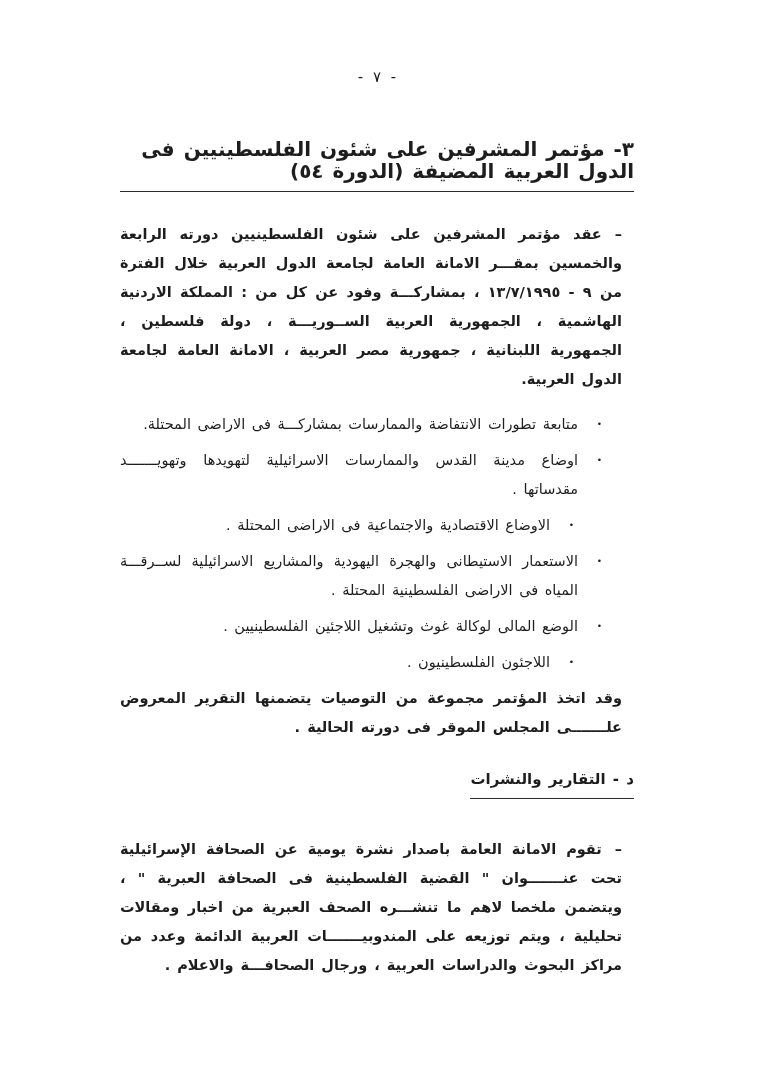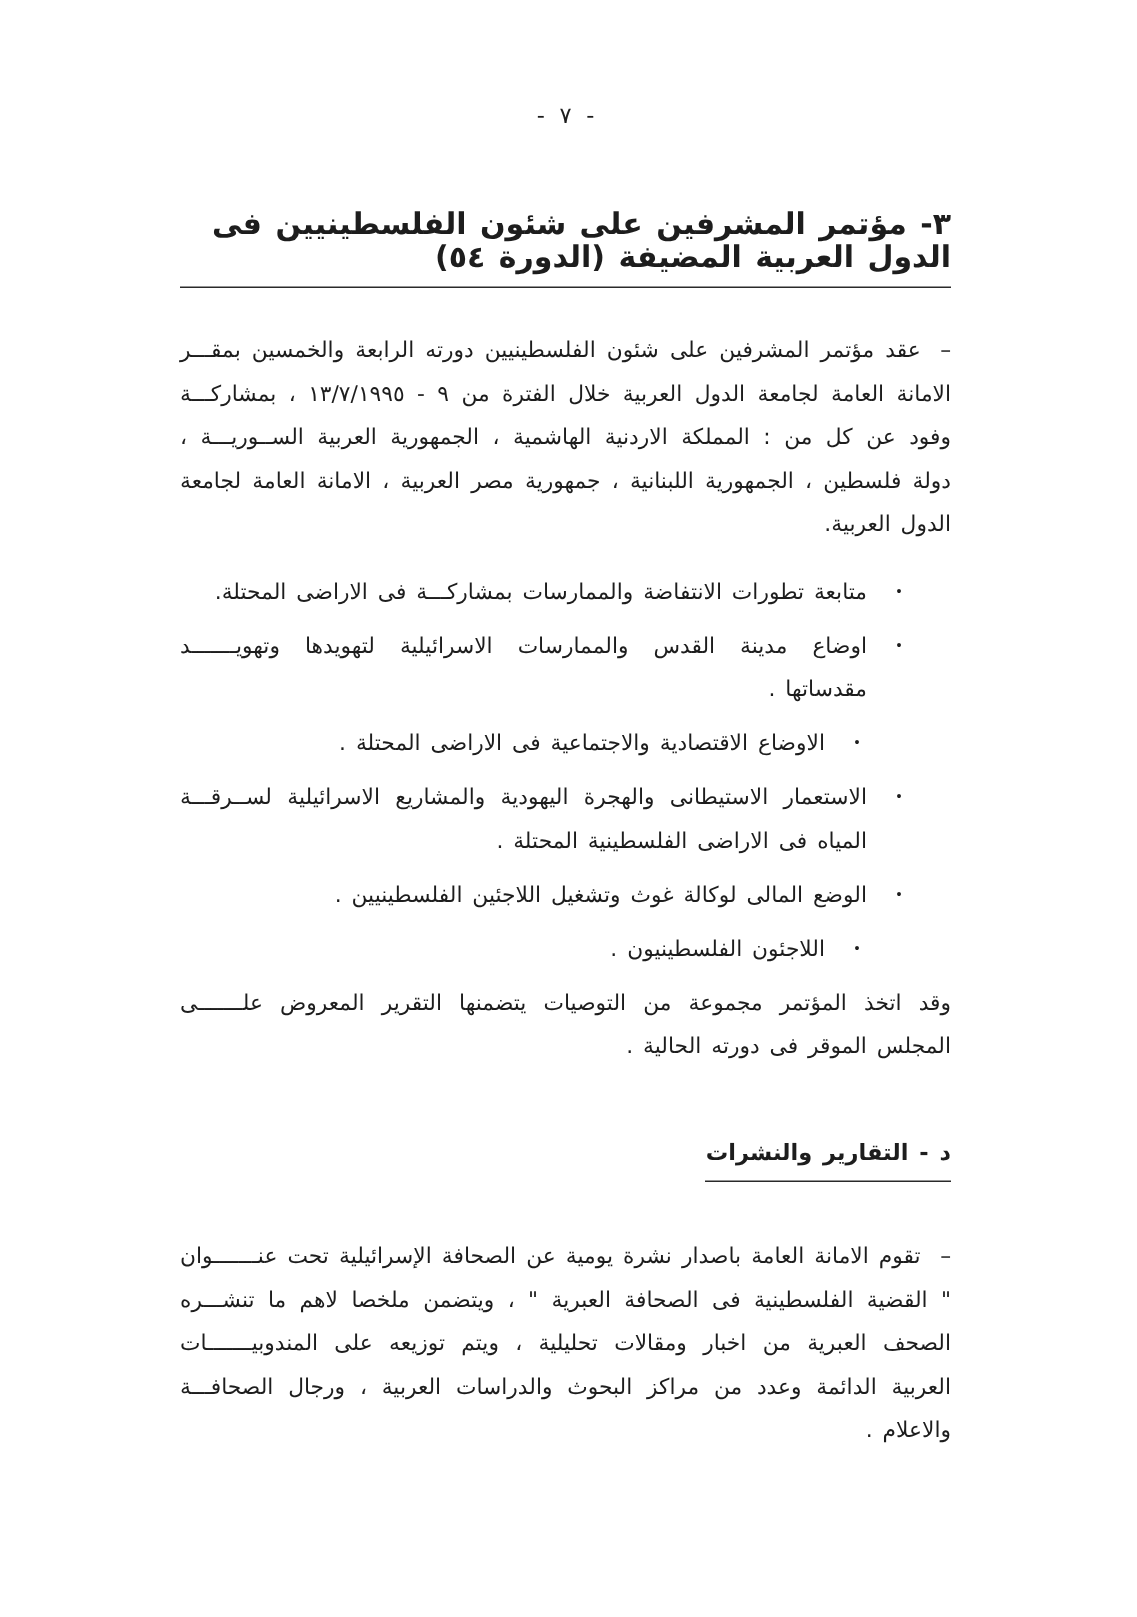--- a/index.html
+++ b/index.html
@@ -33,21 +33,22 @@
     word-spacing: 2px;
     border-bottom: 1.5px solid #2a2a2a;
     padding-bottom: 9px;
     margin: 0 0 28px 0;
   }
   .para {
     font-size: 14.5px;
     line-height: 29px;
     text-align: justify;
     word-spacing: 2px;
-    margin: 0 0 16px 0;
+    margin: 0 12px 16px 0;
+    font-weight: bold;
   }
   .dash {
     display: inline-block;
     margin-left: 13px;
   }
   .bullets {
     list-style: none;
     margin: 0 30px 6px 0;
     padding: 0;
   }
@@ -74,21 +75,21 @@
     margin-bottom: 0;
   }
   .subsection-heading {
     font-size: 15px;
     font-weight: bold;
     line-height: 22px;
     word-spacing: 2px;
     border-bottom: 1.6px solid #2a2a2a;
     padding-bottom: 8px;
     width: fit-content;
-    margin: 44px 0 36px 0;
+    margin: 26px 0 36px 0;
   }
 </style>
 </head>
 <body>
 
 <div class="page">
 
   <div class="page-number">- ٧ -</div>
 
   <h3 class="section-heading">٣- مؤتمر المشرفين على شئون الفلسطينيين فى الدول العربية المضيفة  (الدورة ٥٤)</h3>

